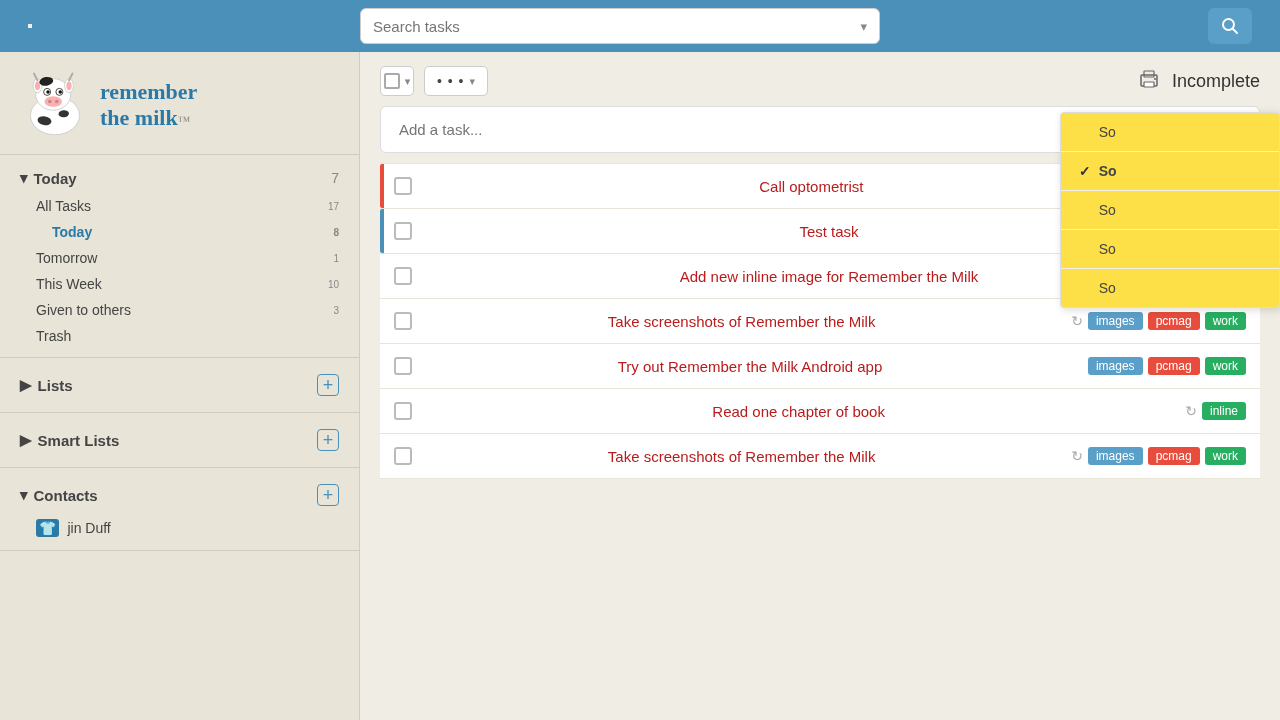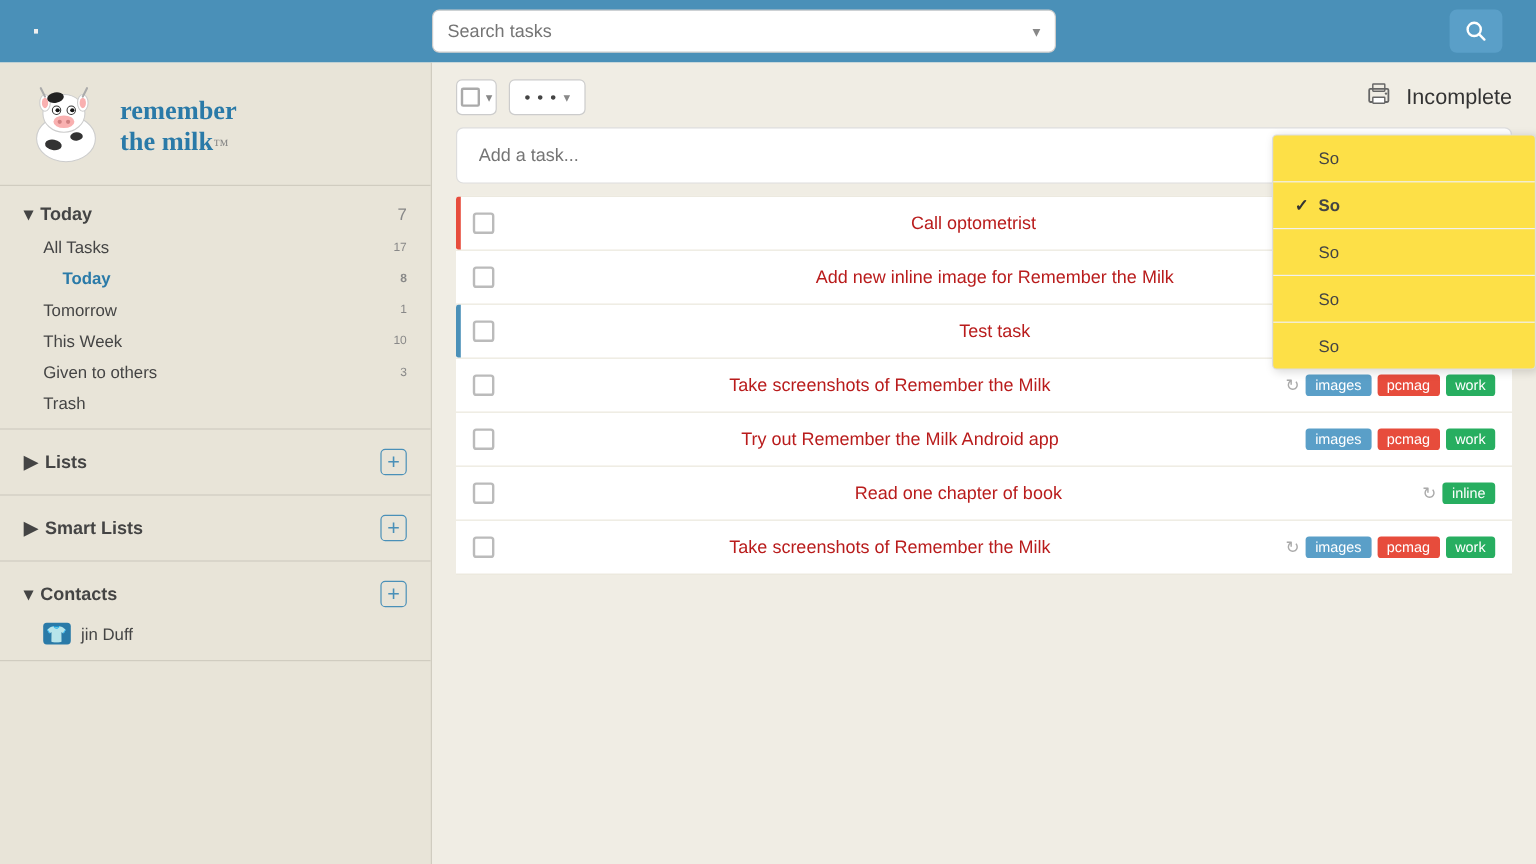--- a/index.html
+++ b/index.html
@@ -452,29 +452,29 @@
       <div class="task-item">
         <div class="task-priority-bar priority-high"></div>
         <div class="task-checkbox"></div>
         <span class="task-name">Call optometrist</span>
         <div class="task-tags">
           <span class="tag tag-usa">usa</span>
         </div>
       </div>
 
       <div class="task-item">
+        <div class="task-priority-bar priority-medium"></div>
+        <div class="task-checkbox"></div>
+        <span class="task-name">Test task</span>
+        <div class="task-tags"></div>
+      </div>
+
+      <div class="task-item">
         <div class="task-checkbox"></div>
         <span class="task-name">Add new inline image for Remember the Milk</span>
-        <div class="task-tags"></div>
-      </div>
-
-      <div class="task-item">
-        <div class="task-priority-bar priority-medium"></div>
-        <div class="task-checkbox"></div>
-        <span class="task-name">Test task</span>
         <div class="task-tags"></div>
       </div>
 
       <div class="task-item">
         <div class="task-checkbox"></div>
         <span class="task-name">Take screenshots of Remember the Milk</span>
         <div class="task-tags">
           <span class="refresh-icon">↻</span>
           <span class="tag tag-images">images</span>
           <span class="tag tag-pcmag">pcmag</span>

